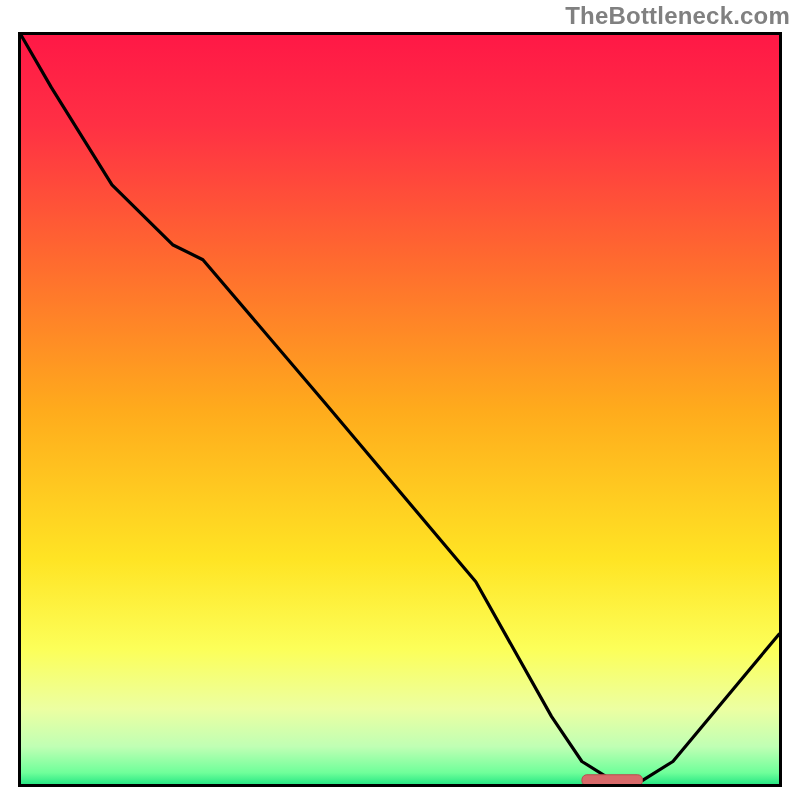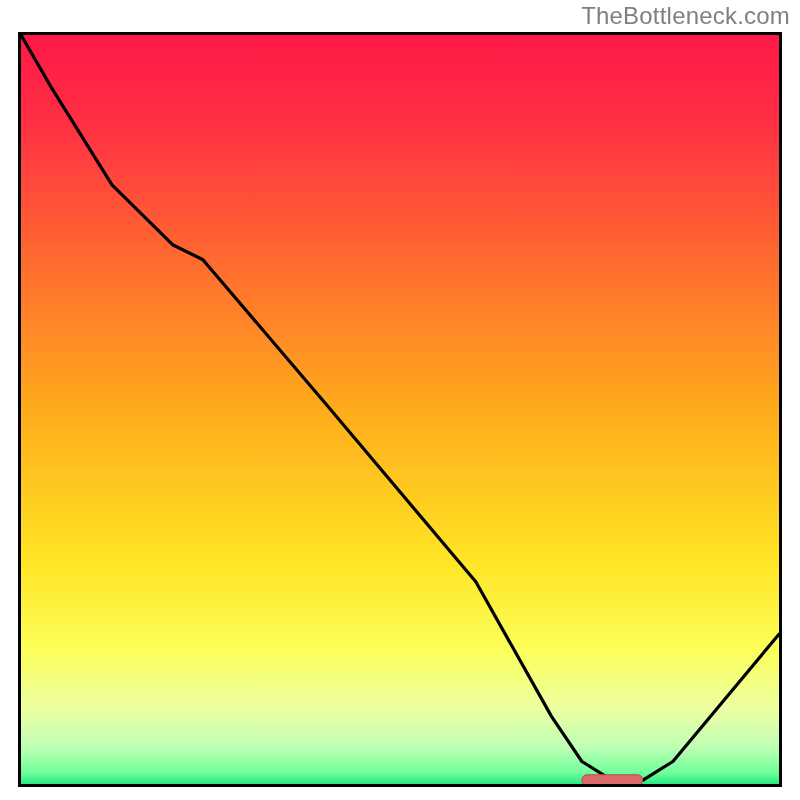--- a/index.html
+++ b/index.html
@@ -14,21 +14,21 @@
   #stage {
     position: relative;
     width: 800px;
     height: 800px;
   }
   #watermark {
     position: absolute;
     top: 2px;
     right: 10px;
     font-size: 24px;
-    font-weight: 400;
+    font-weight: 700;
     color: #808080;
     letter-spacing: 0.2px;
   }
   #plot-wrap {
     position: absolute;
     box-sizing: border-box;
   }
   #plot-wrap svg {
     display: block;
   }

